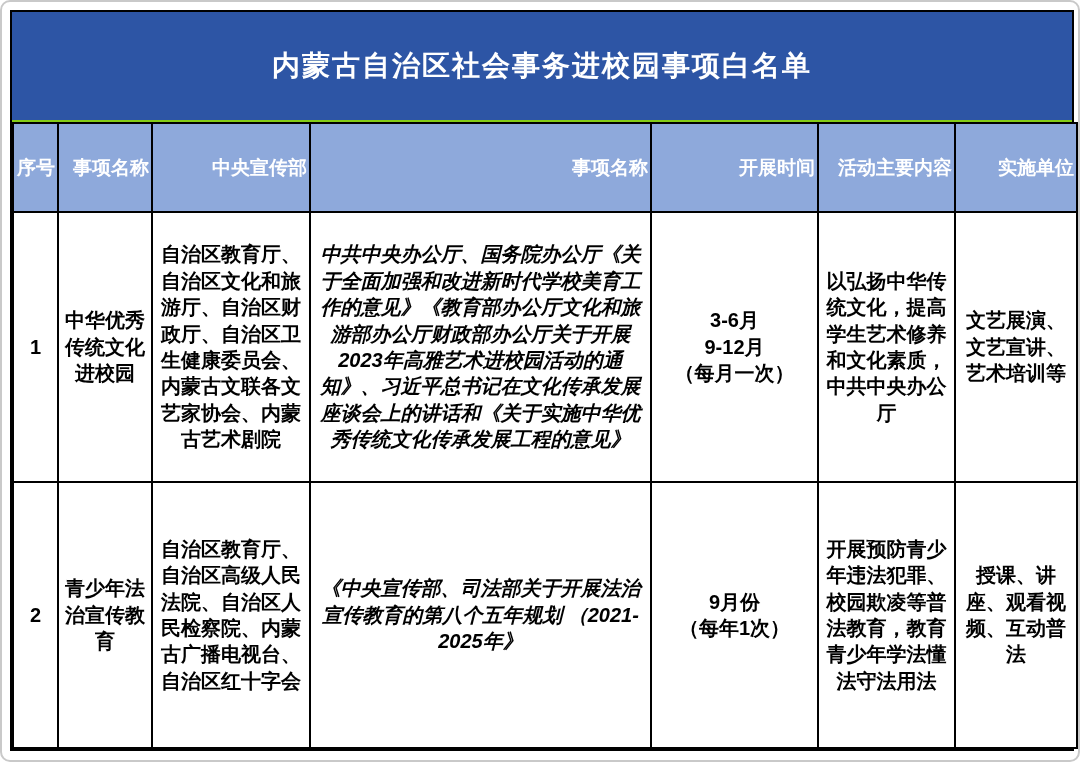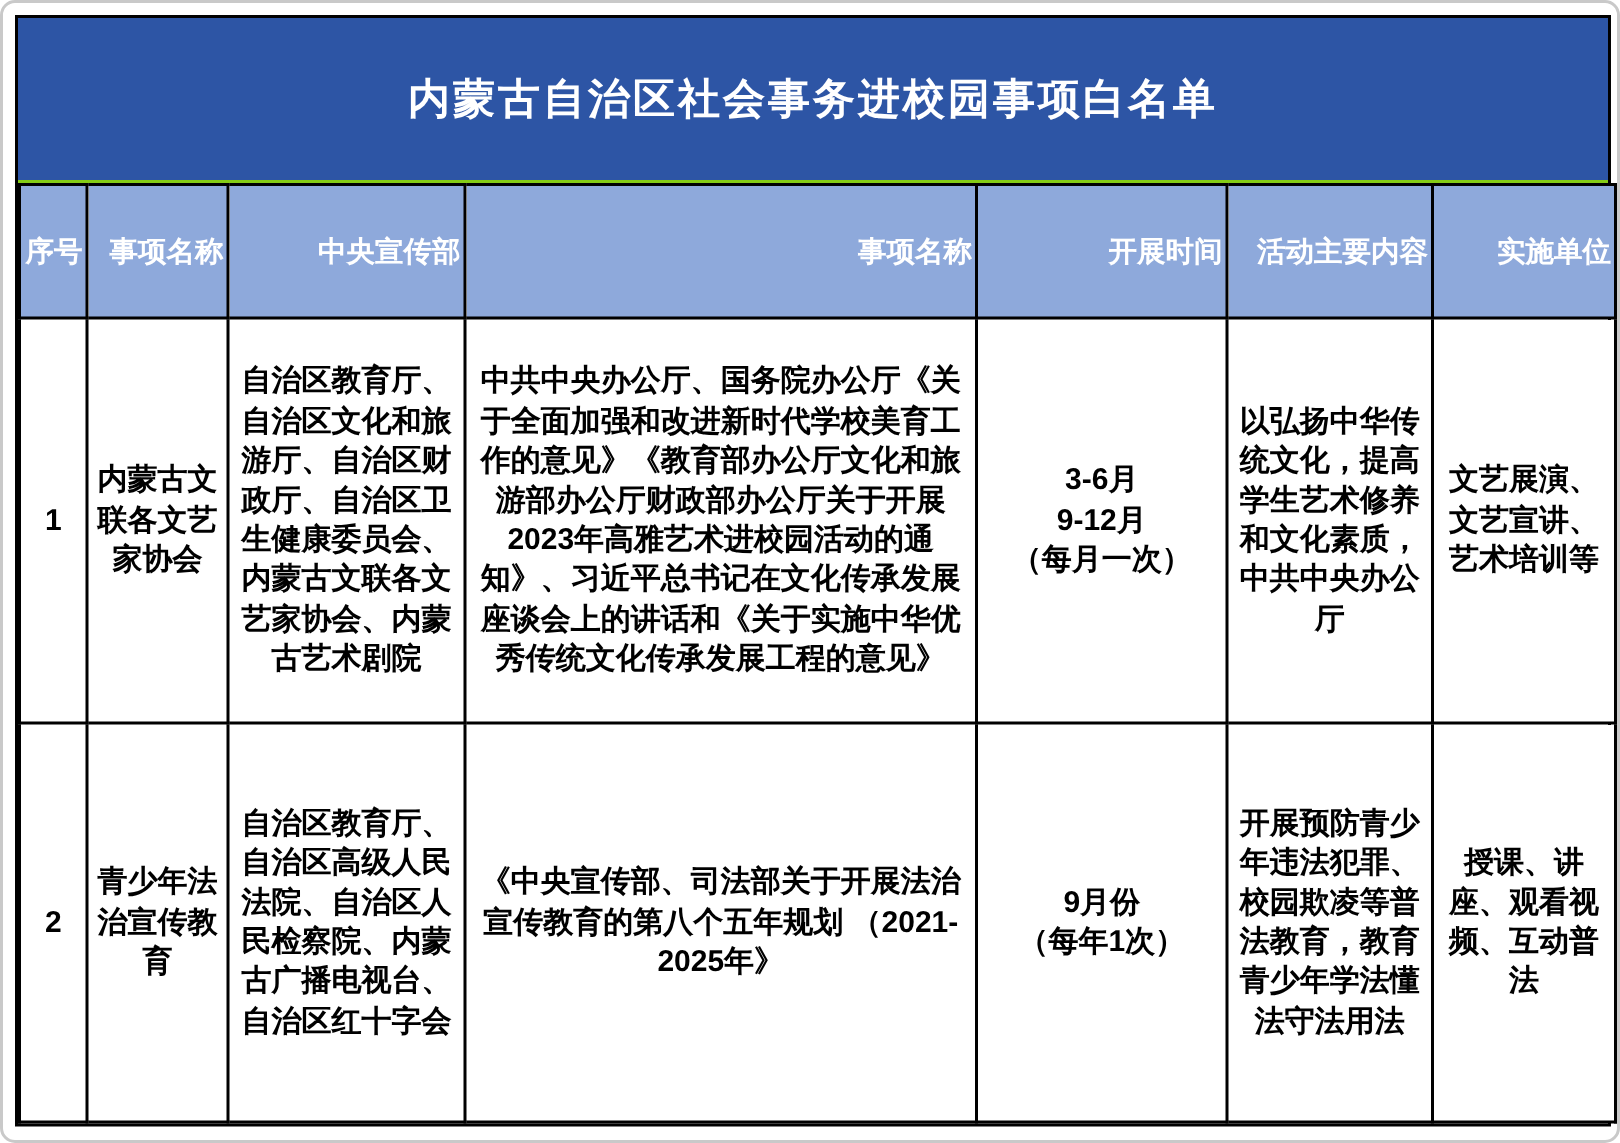--- a/index.html
+++ b/index.html
@@ -68,20 +68,21 @@
     line-height: 1.32;
     text-align: center;
     padding: 4px 3px;
   }
   tr.row-1 td { height: 270px; }
   tr.row-2 td { height: 266px; }
   td.cell-basis {
     text-align: justify;
     text-justify: inter-ideograph;
     padding: 4px 5px;
+    font-style: italic;
   }
   td.prewrap { white-space: pre-line; }
 </style>
 </head>
 <body>
 
 <div class="page">
   <div class="table-wrap">
 
     <div class="title-bar">内蒙古自治区社会事务进校园事项白名单</div>
@@ -103,21 +104,21 @@
           <th>中央宣传部</th>
           <th>事项名称</th>
           <th>开展时间</th>
           <th>活动主要内容</th>
           <th>实施单位</th>
         </tr>
       </thead>
       <tbody>
         <tr class="row-1">
           <td>1</td>
-          <td>内蒙古文联各文艺家协会</td>
+          <td>中华优秀传统文化进校园</td>
           <td>自治区教育厅、自治区文化和旅游厅、自治区财政厅、自治区卫生健康委员会、内蒙古文联各文艺家协会、内蒙古艺术剧院</td>
           <td class="cell-basis">中共中央办公厅、国务院办公厅《关于全面加强和改进新时代学校美育工作的意见》《教育部办公厅文化和旅游部办公厅财政部办公厅关于开展2023年高雅艺术进校园活动的通知》、习近平总书记在文化传承发展座谈会上的讲话和《关于实施中华优秀传统文化传承发展工程的意见》</td>
           <td class="prewrap">3-6月
 9-12月
 （每月一次）</td>
           <td>以弘扬中华传统文化，提高学生艺术修养和文化素质，中共中央办公厅</td>
           <td>文艺展演、文艺宣讲、艺术培训等</td>
         </tr>
         <tr class="row-2">
           <td>2</td>

